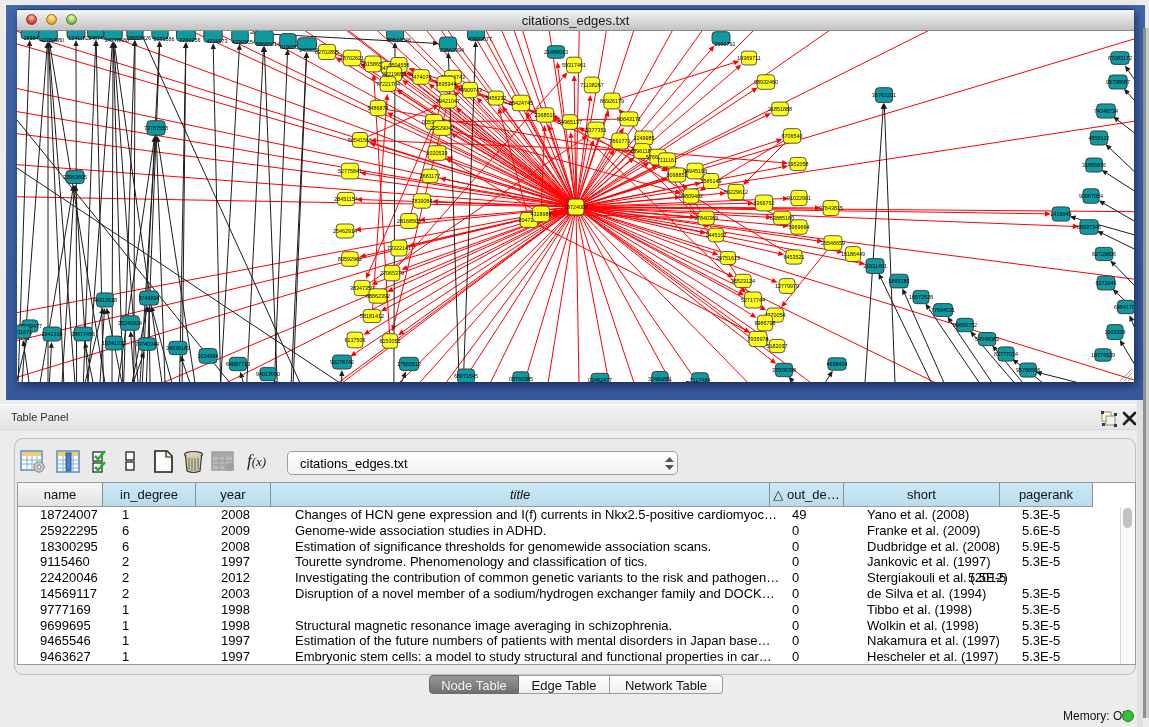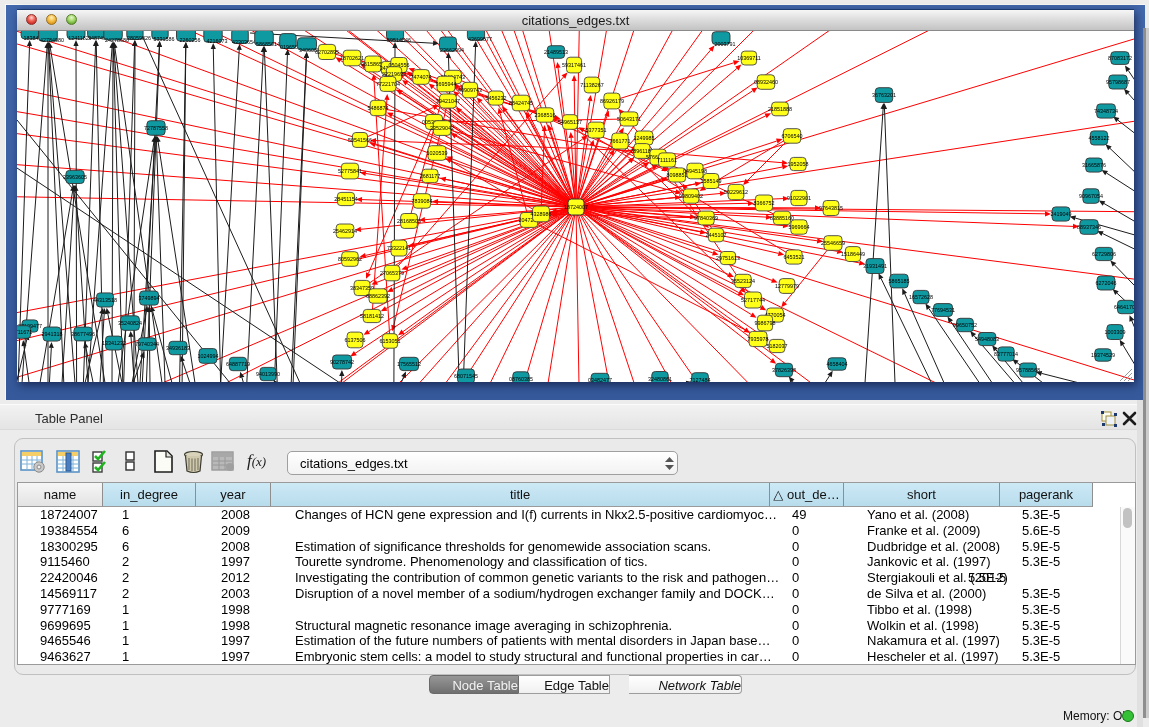--- a/index.html
+++ b/index.html
@@ -5,32 +5,32 @@
 html,body { width:1149px; height:727px; font-family:"Liberation Sans",sans-serif; background:#ececec; overflow:hidden; }
 .abs { position:absolute; }
 #desktop { left:5px; top:4px; width:1140px; height:396px; background:linear-gradient(#4268ad,#35599b); border-top:1px solid #f8f8f4; border-left:1px solid #f8f8f4; }
 #win { left:17px; top:9px; width:1117px; height:373px; border:1px solid #1d3a6e; box-shadow:2px 3px 9px rgba(0,0,25,0.55); background:#fff; }
 #titlebar { left:17px; top:10px; width:1117px; height:21px;
   background:linear-gradient(#f6f6f6,#d9d9d9 55%,#c3c3c3); border-bottom:1px solid #8a8a8a; }
 #titlebar .tl { position:absolute; top:15px; width:11px; height:11px; border-radius:50%; }
 #title { left:17px; top:13px; width:1117px; text-align:center; font-size:13px; color:#1a1a1a; }
 #graph { left:17px; top:31px; width:1117px; height:351px; background:#fff; overflow:hidden; }
 #tphead { left:0; top:404px; width:1149px; height:26px; background:linear-gradient(#f2f2f2,#e4e4e4); border-top:1px solid #fbfbfb; border-bottom:1px solid #dadada;}
-#tphead .t { position:absolute; left:11px; top:6px; font-size:13px; color:#2e2e2e;margin-left:24px; }
+#tphead .t { position:absolute; left:11px; top:6px; font-size:11px; color:#2e2e2e; }
 #panel { left:14px; top:438px; width:1122px; height:237px; background:#eaeaea; border:1px solid #c0c0c0; border-radius:9px; }
 .ticon { position:absolute; top:450px; }
 #combo { left:287px; top:451px; width:391px; height:24px; background:linear-gradient(#ffffff,#f2f2f2); border:1px solid #9f9f9f; border-radius:5px; }
 #combo .txt { position:absolute; left:12px; top:4px; font-size:13px; color:#000; }
 #table { left:17px; top:482px; width:1119px; height:183px; background:#fff; border:1px solid #9a9a9a; }
 .hcell { position:absolute; top:483px; height:24px; background:linear-gradient(#cde9f6,#b8dcEC); border-right:1px solid #8e8e8e; border-bottom:1px solid #9a9a9a; font-size:13px; color:#111; text-align:center; line-height:23px; }
 .trow { position:absolute; left:17px; width:1100px; height:16px; font-size:13px; color:#000; }
 .trow span { position:absolute; top:0; white-space:nowrap; }
 #sbar { left:1120px; top:507px; width:15px; height:157px; background:#fafafa; border-left:1px solid #d8d8d8; }
 #sthumb { left:1123px; top:508px; width:9px; height:20px; background:#c2c2c2; border-radius:5px; }
-.seg { position:absolute; top:675px; height:19px; font-size:13px; line-height:19px; text-align:right; }
+.seg { position:absolute; top:675px; height:19px; font-size:13px; line-height:19px; text-align:center; }
 #memtxt { left:1063px; top:709px; font-size:12px; color:#111; }
 #memdot { left:1122px; top:710px; width:12px; height:12px; border-radius:50%; background:#35c135; border:1px solid #1e7a1e; }
 #rgut1 { left:1137px; top:400px; width:6px; height:327px; background:#e0e0e0; }
 #rgut2 { left:1143px; top:28px; width:3px; height:690px; background:#8e8e8e; }
 #rgut3 { left:1146px; top:28px; width:3px; height:690px; background:#cccccc; }
 </style></head>
 <body>
 <div id="desktop" class="abs"></div>
 <div id="win" class="abs"></div>
 <div id="graph" class="abs">
@@ -852,37 +852,38 @@
   <svg class="abs" style="left:376px; top:5px" width="11" height="14">
     <path d="M5.5 0 L10 5 L1 5 Z" fill="#555"></path>
       <path d="M5.5 13 L10 8 L1 8 Z" fill="#555"></path>
   </svg>
 </div>
 
 <div id="table" class="abs"></div>
 <div class="hcell" style="left:18px;width:85px;background:linear-gradient(#f6f6f6,#e3e3e3);">name</div>
 <div class="hcell" style="left:103px;width:93px;">in_degree</div>
 <div class="hcell" style="left:196px;width:75px;">year</div>
-<div class="hcell" style="left:271px;width:499px;">title</div>
+<div class="hcell" style="left:271px;width:499px;font-style:italic;">title</div>
 <div class="hcell" style="left:770px;width:74px;">△ out_de…</div>
 <div class="hcell" style="left:844px;width:156px;">short</div>
 <div class="hcell" style="left:1000px;width:93px;">pagerank</div>
 <div class="trow" style="top:507px">
 <span style="left:23px">18724007</span>
     <span style="left:105px">1</span>
 <span style="left:204px">2008</span>
     <span style="left:278px">Changes of HCN gene expression and I(f) currents in Nkx2.5-positive cardiomyoc…</span>
 <span style="left:775px">49</span>
     <span style="left:850px">Yano et al. (2008)</span>
 <span style="left:1005px">5.3E-5</span>
   </div>
 <div class="trow" style="top:523px">
-<span style="left:23px">19384554</span>
+<span style="left:23px">25922295</span>
     <span style="left:105px">6</span>
 <span style="left:204px">2009</span>
+    <span style="left:278px">Genome-wide association studies in ADHD.</span>
 <span style="left:775px">0</span>
     <span style="left:850px">Franke et al. (2009)</span>
 <span style="left:1005px">5.6E-5</span>
   </div>
 <div class="trow" style="top:539px">
 <span style="left:23px">18300295</span>
     <span style="left:105px">6</span>
 <span style="left:204px">2008</span>
     <span style="left:278px">Estimation of significance thresholds for genomewide association scans.</span>
 <span style="left:775px">0</span>
@@ -906,21 +907,21 @@
 <span style="left:775px">0</span>
     <span style="left:850px">Stergiakouli et al. (2012)</span>
 <span style="left:951px">5.5E-5</span>
   </div>
 <div class="trow" style="top:586px">
 <span style="left:23px">14569117</span>
     <span style="left:105px">2</span>
 <span style="left:204px">2003</span>
     <span style="left:278px">Disruption of a novel member of a sodium/hydrogen exchanger family and DOCK…</span>
 <span style="left:775px">0</span>
-    <span style="left:850px">de Silva et al. (2000)</span>
+    <span style="left:850px">de Silva et al. (1994)</span>
 <span style="left:1005px">5.3E-5</span>
   </div>
 <div class="trow" style="top:602px">
 <span style="left:23px">9777169</span>
     <span style="left:105px">1</span>
 <span style="left:204px">1998</span>
 <span style="left:775px">0</span>
     <span style="left:850px">Tibbo et al. (1998)</span>
 <span style="left:1005px">5.3E-5</span>
   </div>
@@ -949,18 +950,18 @@
     <span style="left:278px">Embryonic stem cells: a model to study structural and functional properties in car…</span>
 <span style="left:775px">0</span>
     <span style="left:850px">Hescheler et al. (1997)</span>
 <span style="left:1005px">5.3E-5</span>
   </div>
 <div id="sbar" class="abs"></div>
 <div id="sthumb" class="abs"></div>
 
 <div class="seg" style="left:429px; width:90px; background:linear-gradient(#979797,#6f6f6f); color:#f2f2f2; border:1px solid #6a6a6a; border-radius:4px 0 0 4px;">Node Table</div>
 <div class="seg" style="left:519px; width:91px; background:linear-gradient(#ffffff,#f0f0f0); color:#111; border:1px solid #9d9d9d; border-left:none;">Edge Table</div>
-<div class="seg" style="left:629px; width:113px; background:linear-gradient(#ffffff,#f0f0f0); color:#111; border:1px solid #9d9d9d; border-left:none; border-radius:0 4px 4px 0;font-style:italic;">Network Table</div>
+<div class="seg" style="left:610px; width:113px; background:linear-gradient(#ffffff,#f0f0f0); color:#111; border:1px solid #9d9d9d; border-left:none; border-radius:0 4px 4px 0;">Network Table</div>
 
 <div id="memtxt" class="abs">Memory: OK</div>
 <div id="memdot" class="abs"></div>
 <div id="rgut1" class="abs"></div>
 <div id="rgut2" class="abs"></div>
 <div id="rgut3" class="abs"></div>
 </body></html>

